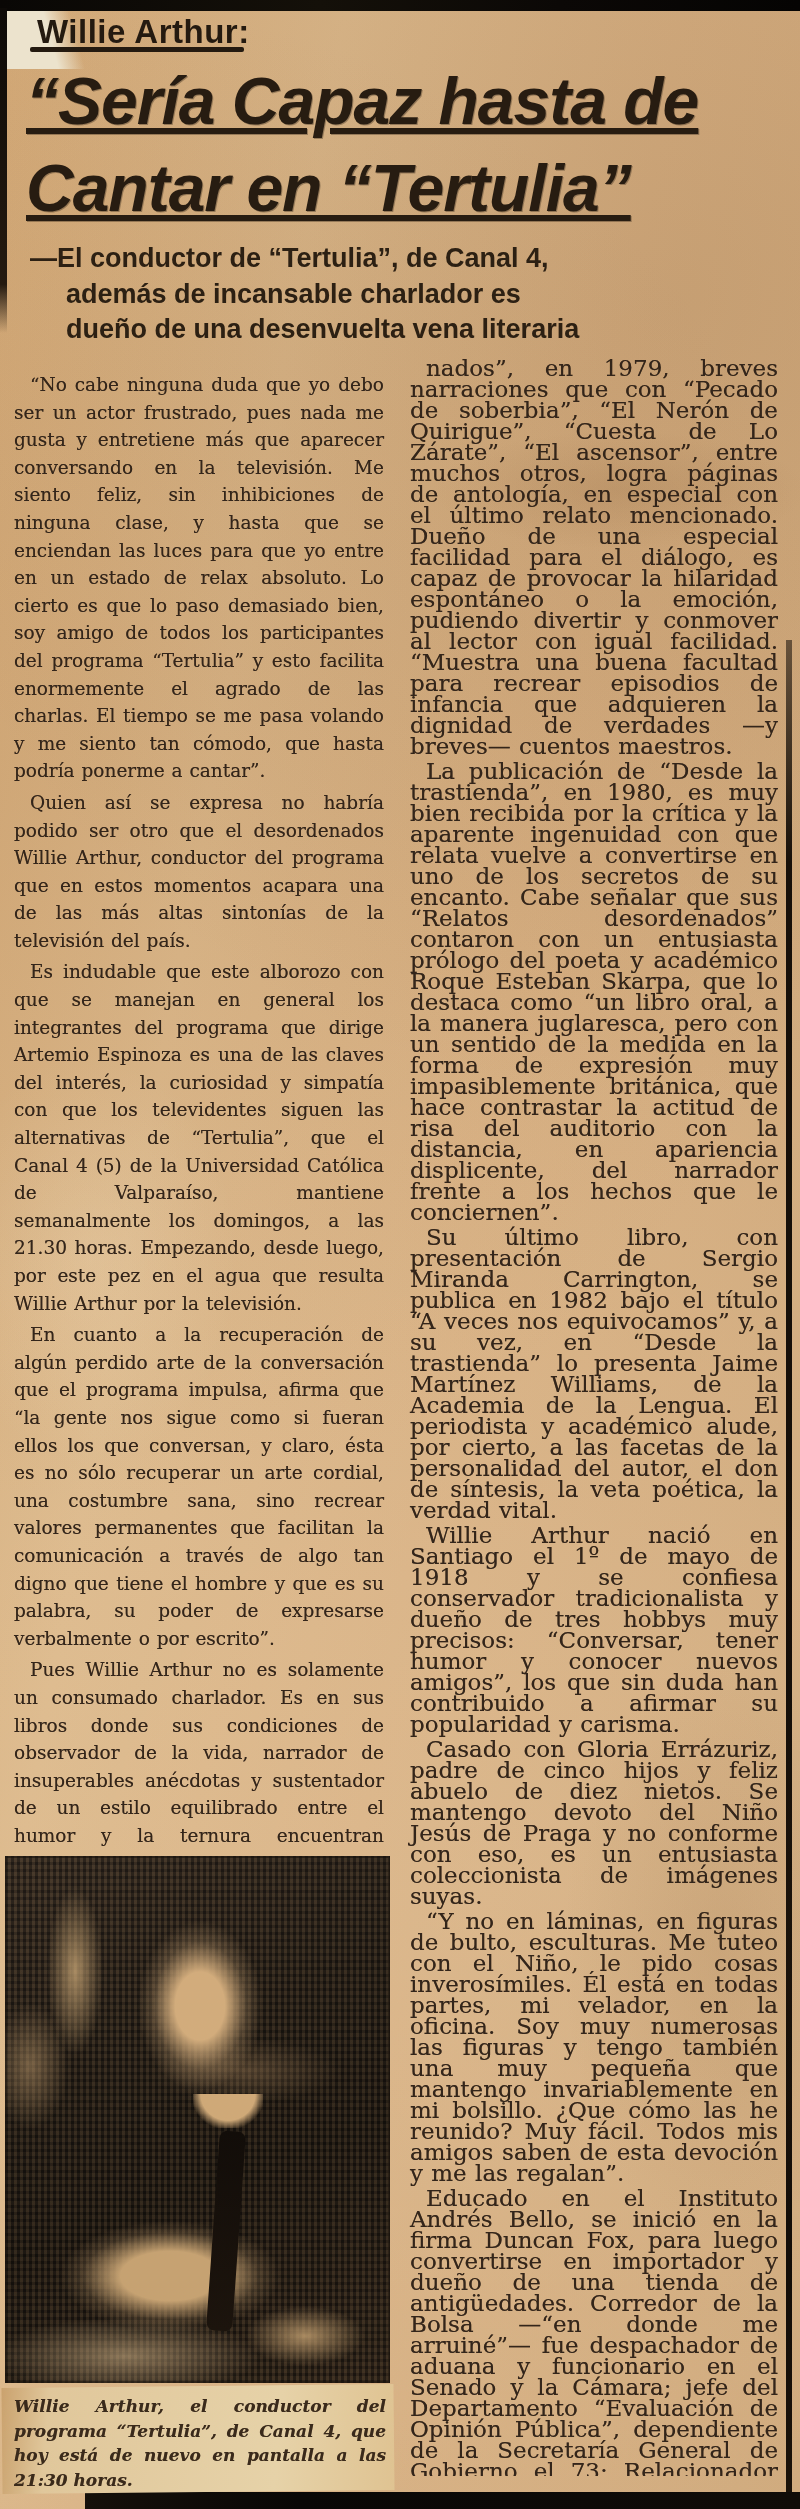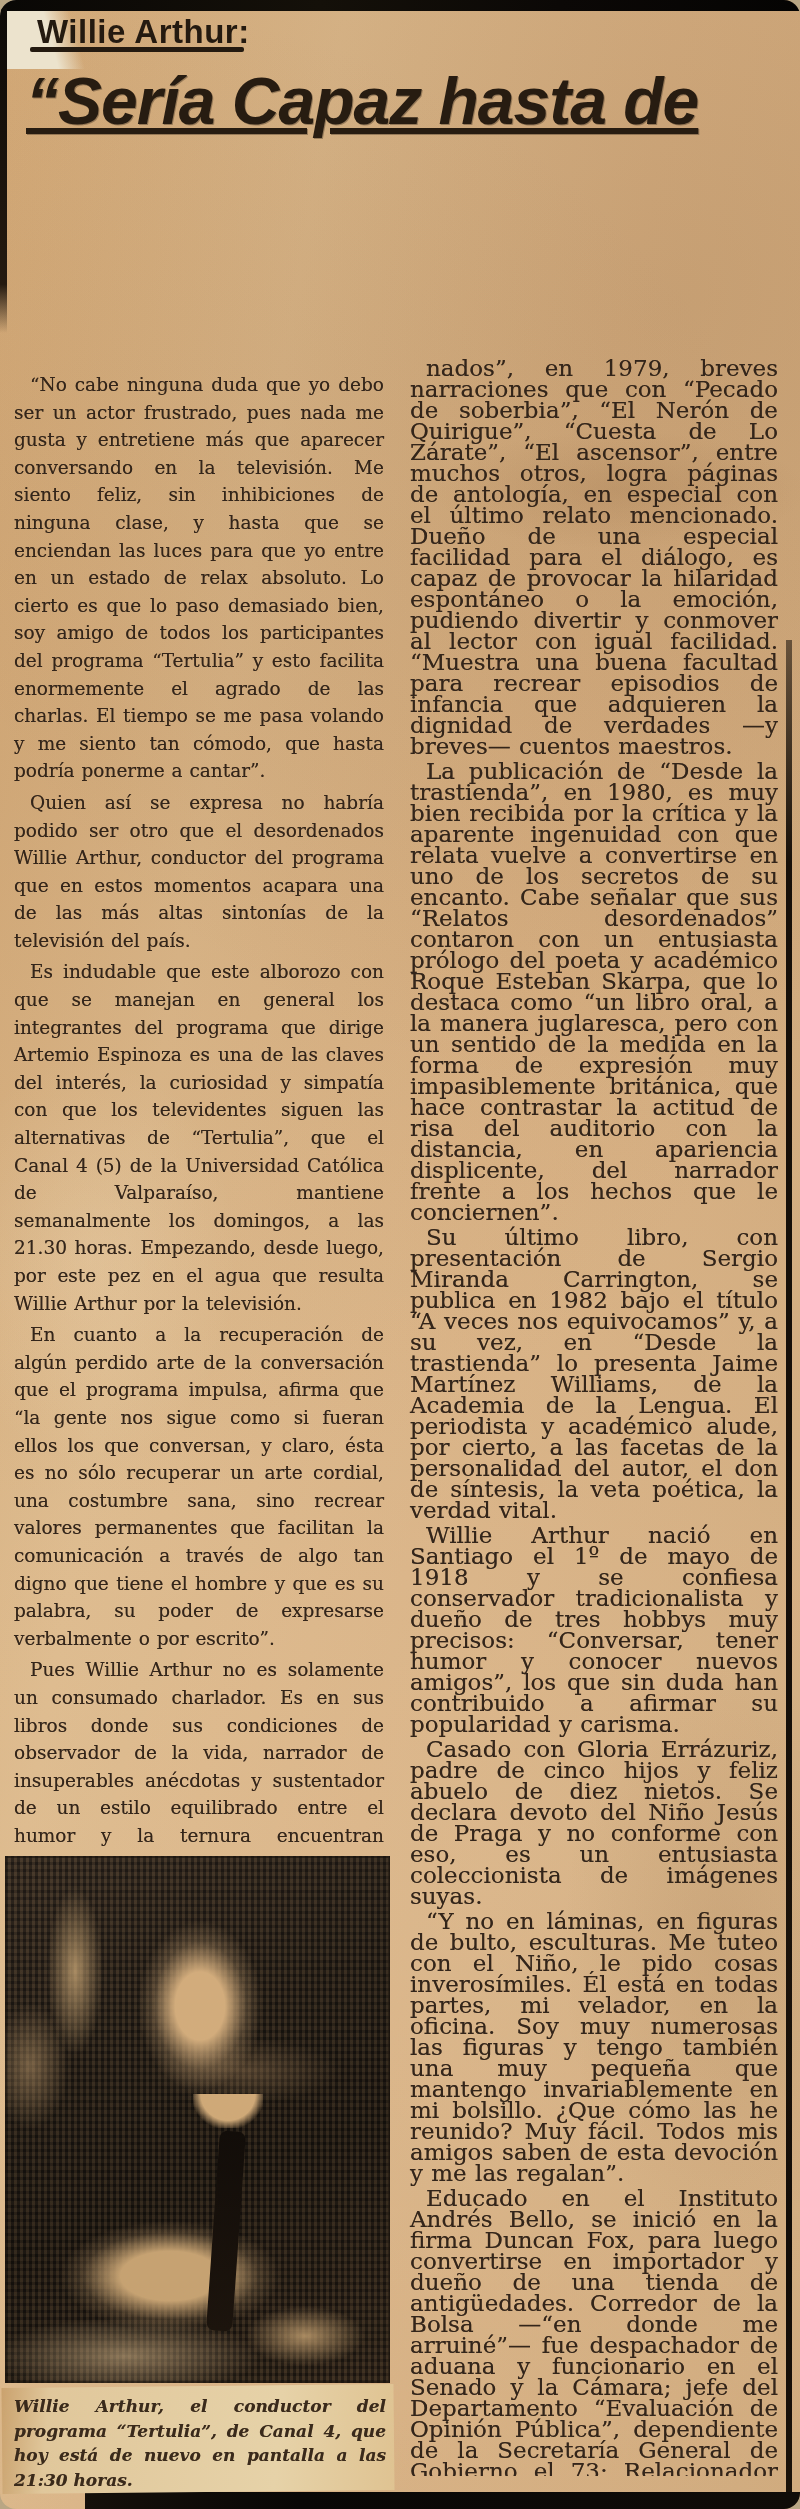--- a/index.html
+++ b/index.html
@@ -8,21 +8,20 @@
     width:800px;height:2509px;
     margin:0 auto;
     overflow:hidden;
     background:
       radial-gradient(circle at 12% 30%, rgba(160,110,60,.14), rgba(0,0,0,0) 40%),
       radial-gradient(circle at 85% 12%, rgba(120,80,40,.18), rgba(0,0,0,0) 35%),
       radial-gradient(circle at 60% 75%, rgba(255,240,210,.12), rgba(0,0,0,0) 45%),
       linear-gradient(100deg,#d3a977 0%, #dcb98c 28%, #d8b184 55%, #cfa97c 100%);
     font-family:"DejaVu Serif", serif;
     color:#32241a;
-    border-radius:16px;
   }
   
   .edge{position:absolute;background:#0e0a07;}
   #edge-top{left:0;top:0;width:800px;height:11px;
     background:linear-gradient(90deg,#090705 0%,#141009 40%,#0b0806 70%,#050403 100%);}
   #edge-left{left:0;top:8px;width:7px;height:325px;
     background:linear-gradient(180deg,#0d0a07,#241a10 85%,rgba(36,26,16,0));}
   #rule-right{left:786px;top:640px;width:6px;height:1852px;
     background:linear-gradient(180deg,rgba(20,14,9,.55),#171009 12%,#120d08 88%,#1a1209);}
   #edge-bottom{left:85px;top:2492px;width:715px;height:17px;
@@ -101,35 +100,41 @@
   <div id="edge-bottom" class="edge"></div>
   <div id="corner-bottom-left"></div>
   <div id="stain-1" class="stain"></div>
   <div id="stain-2" class="stain"></div>
   <div id="stain-3" class="stain"></div>
 
   <div id="kicker">Willie Arthur:</div>
   <div id="kicker-underline"></div>
   <div id="headline">
     <div>“Sería Capaz hasta de</div>
+    <div>Cantar en “Tertulia”</div>
+  </div>
+  <div id="subhead">
+    <div>—El conductor de “Tertulia”, de Canal 4,</div>
+    <div class="sub-indent">además de incansable charlador es</div>
+    <div class="sub-indent">dueño de una desenvuelta vena literaria</div>
   </div>
 
   <div id="col-left" class="col">
       <p class="para">“No cabe ninguna duda que yo debo ser un actor frustrado, pues nada me gusta y entretiene más que aparecer conversando en la televisión. Me siento feliz, sin inhibiciones de ninguna clase, y hasta que se enciendan las luces para que yo entre en un estado de relax absoluto. Lo cierto es que lo paso demasiado bien, soy amigo de todos los participantes del programa “Tertulia” y esto facilita enormemente el agrado de las charlas. El tiempo se me pasa volando y me siento tan cómodo, que hasta podría ponerme a cantar”.</p>
       <p class="para">Quien así se expresa no habría podido ser otro que el desordenados Willie Arthur, conductor del programa que en estos momentos acapara una de las más altas sintonías de la televisión del país.</p>
       <p class="para">Es indudable que este alborozo con que se manejan en general los integrantes del programa que dirige Artemio Espinoza es una de las claves del interés, la curiosidad y simpatía con que los televidentes siguen las alternativas de “Tertulia”, que el Canal 4 (5) de la Universidad Católica de Valparaíso, mantiene semanalmente los domingos, a las 21.30 horas. Empezando, desde luego, por este pez en el agua que resulta Willie Arthur por la televisión.</p>
       <p class="para">En cuanto a la recuperación de algún perdido arte de la conversación que el programa impulsa, afirma que “la gente nos sigue como si fueran ellos los que conversan, y claro, ésta es no sólo recuperar un arte cordial, una costumbre sana, sino recrear valores permanentes que facilitan la comunicación a través de algo tan digno que tiene el hombre y que es su palabra, su poder de expresarse verbalmente o por escrito”.</p>
       <p class="para">Pues Willie Arthur no es solamente un consumado charlador. Es en sus libros donde sus condiciones de observador de la vida, narrador de insuperables anécdotas y sustentador de un estilo equilibrado entre el humor y la ternura encuentran espléndido cauce.</p>
     </div>
   <div id="col-right" class="col">
       <p class="para">nados”, en 1979, breves narraciones que con “Pecado de soberbia”, “El Nerón de Quirigue”, “Cuesta de Lo Zárate”, “El ascensor”, entre muchos otros, logra páginas de antología, en especial con el último relato mencionado. Dueño de una especial facilidad para el diálogo, es capaz de provocar la hilaridad espontáneo o la emoción, pudiendo divertir y conmover al lector con igual facilidad. “Muestra una buena facultad para recrear episodios de infancia que adquieren la dignidad de verdades —y breves— cuentos maestros.</p>
       <p class="para">La publicación de “Desde la trastienda”, en 1980, es muy bien recibida por la crítica y la aparente ingenuidad con que relata vuelve a convertirse en uno de los secretos de su encanto. Cabe señalar que sus “Relatos desordenados” contaron con un entusiasta prólogo del poeta y académico Roque Esteban Skarpa, que lo destaca como “un libro oral, a la manera juglaresca, pero con un sentido de la medida en la forma de expresión muy impasiblemente británica, que hace contrastar la actitud de risa del auditorio con la distancia, en apariencia displicente, del narrador frente a los hechos que le conciernen”.</p>
       <p class="para">Su último libro, con presentación de Sergio Miranda Carrington, se publica en 1982 bajo el título “A veces nos equivocamos” y, a su vez, en “Desde la trastienda” lo presenta Jaime Martínez Williams, de la Academia de la Lengua. El periodista y académico alude, por cierto, a las facetas de la personalidad del autor, el don de síntesis, la veta poética, la verdad vital.</p>
       <p class="para">Willie Arthur nació en Santiago el 1º de mayo de 1918 y se confiesa conservador tradicionalista y dueño de tres hobbys muy precisos: “Conversar, tener humor y conocer nuevos amigos”, los que sin duda han contribuido a afirmar su popularidad y carisma.</p>
-      <p class="para">Casado con Gloria Errázuriz, padre de cinco hijos y feliz abuelo de diez nietos. Se declara devoto del Niño Jesús de Praga y no conforme con eso, es un entusiasta coleccionista de imágenes suyas.</p>
+      <p class="para">Casado con Gloria Errázuriz, padre de cinco hijos y feliz abuelo de diez nietos. Se mantengo devoto del Niño Jesús de Praga y no conforme con eso, es un entusiasta coleccionista de imágenes suyas.</p>
       <p class="para">“Y no en láminas, en figuras de bulto, esculturas. Me tuteo con el Niño, le pido cosas inverosímiles. Él está en todas partes, mi velador, en la oficina. Soy muy numerosas las figuras y tengo también una muy pequeña que mantengo invariablemente en mi bolsillo. ¿Que cómo las he reunido? Muy fácil. Todos mis amigos saben de esta devoción y me las regalan”.</p>
       <p class="para">Educado en el Instituto Andrés Bello, se inició en la firma Duncan Fox, para luego convertirse en importador y dueño de una tienda de antigüedades. Corredor de la Bolsa —“en donde me arruiné”— fue despachador de aduana y funcionario en el Senado y la Cámara; jefe del Departamento “Evaluación de Opinión Pública”, dependiente de la Secretaría General de Gobierno el 73; Relacionador Público de bancos, importantes industrias y empresas comerciales desde 1974 hasta la fecha.</p>
       <p class="para">En televisión ha participado en programas como “Trasnochando”, en Canal 11; “Conversando”, de José Alfredo Fuentes, y “Almorzando en el 13”.</p>
     </div>
 
   <div id="photo">
     <div id="photo-collar"></div>
     <div id="photo-tie"></div>
   </div>
 

